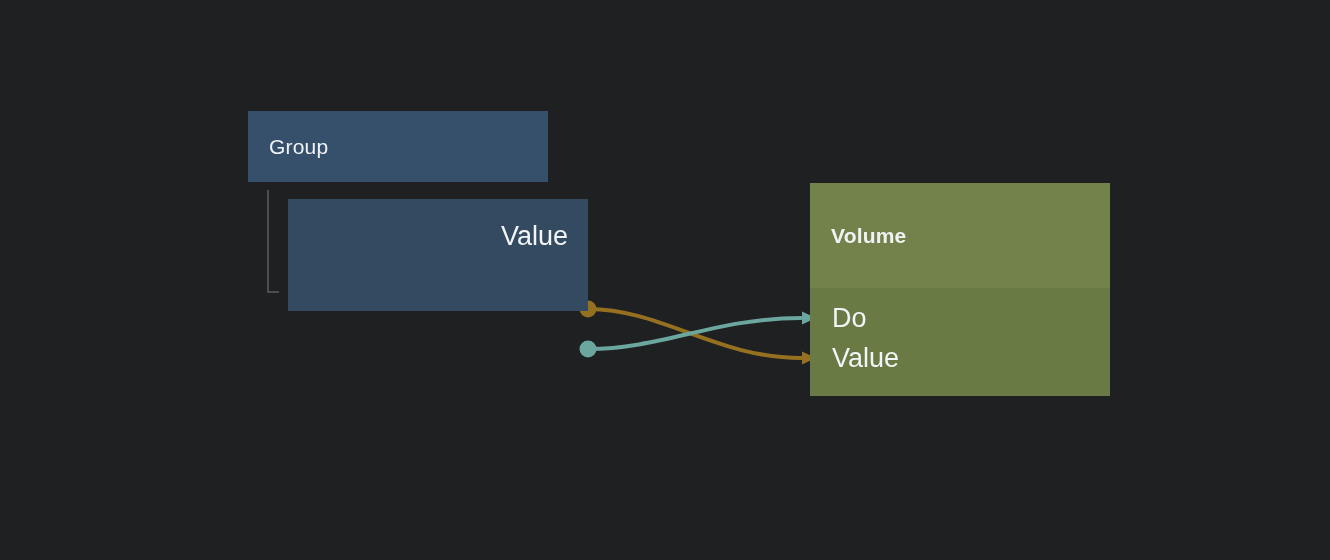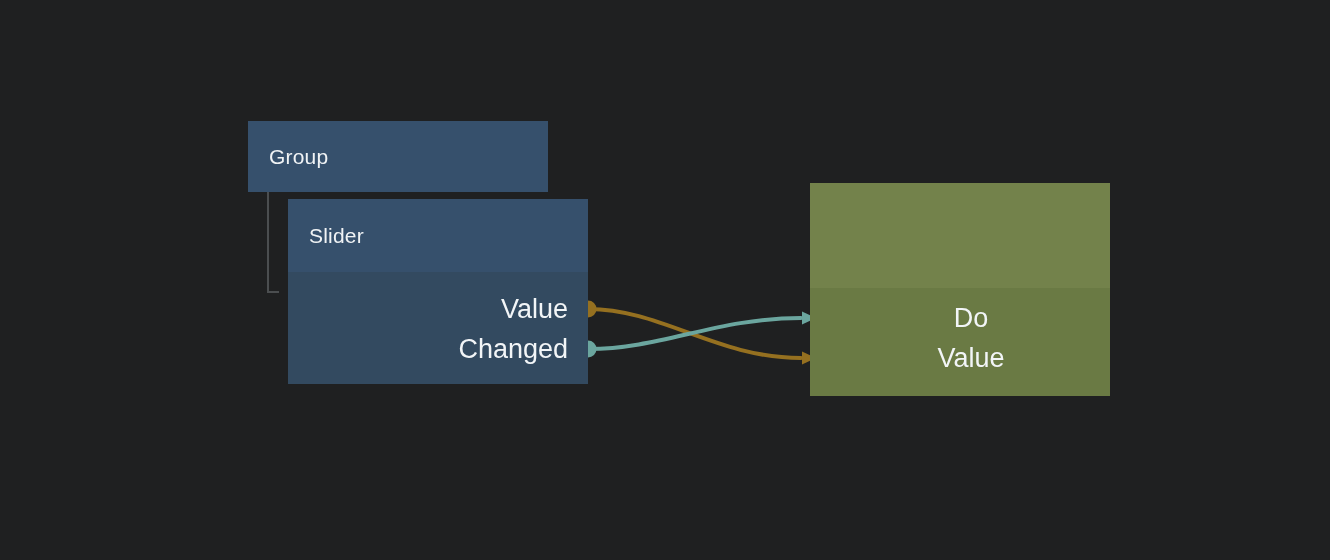--- a/index.html
+++ b/index.html
@@ -43,21 +43,21 @@
     color: rgba(244, 248, 236, 0.48);
     font-size: 21px;
     line-height: 29px;
   }
   .blue-header  { background: #36506c; }
   .blue-body    { background: #334a60; }
   .green-header { background: #73824b; }
   .green-body   { background: #6a7a44; }
 
   .node-group {
-    left: 248px; top: 121px;
+    left: 248px; top: 111px;
     width: 300px; height: 71px;
   }
   .node-group .node-header { height: 71px; }
 
   .node-slider {
     left: 288px; top: 199px;
     width: 300px; height: 185px;
   }
   .node-slider .node-header { height: 73px; }
   .node-slider .node-body   { height: 112px; padding-top: 17px; box-sizing: border-box; }
@@ -73,21 +73,21 @@
     height: 40px;
     line-height: 40px;
     color: #f2f5f7;
     font-size: 27px;
   }
   .port-row.out {
     text-align: right;
     padding-right: 20px;
   }
   .port-row.in {
-    text-align: center;
+    text-align: left;
     padding-left: 22px;
   }
 </style>
 </head>
 <body>
 
 <div class="canvas">
 
   <svg class="wires-layer" width="1330" height="560" viewBox="0 0 1330 560">
 
@@ -103,35 +103,30 @@
     <circle cx="588" cy="349" r="8.5" fill="#6ba69f"></circle>
   </svg>
 
   <div class="node node-group">
     <div class="node-header blue-header">
       <span class="node-title">Group</span>
     </div>
   </div>
 
   <div class="node node-slider">
-    <div class="node-header blue-header">
-      <span class="node-title">Slider</span>
-    </div>
     <div class="node-body blue-body">
       <div class="port-row out">
         <span>Value</span>
-      </div>
-      <div class="port-row out">
-        <span>Changed</span>
       </div>
     </div>
   </div>
 
   <div class="node node-volume">
     <div class="node-header green-header">
+      <span class="node-title" style="font-weight: bold;">Volume</span>
     </div>
     <div class="node-body green-body">
       <div class="port-row in">
         <span>Do</span>
       </div>
       <div class="port-row in">
         <span>Value</span>
       </div>
     </div>
   </div>

